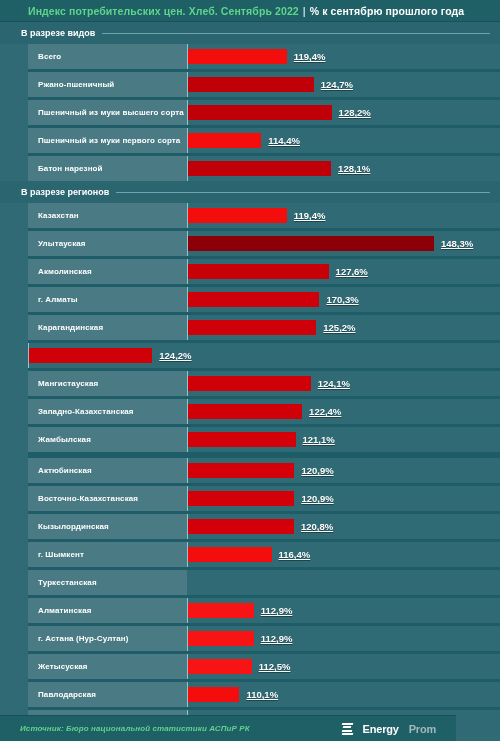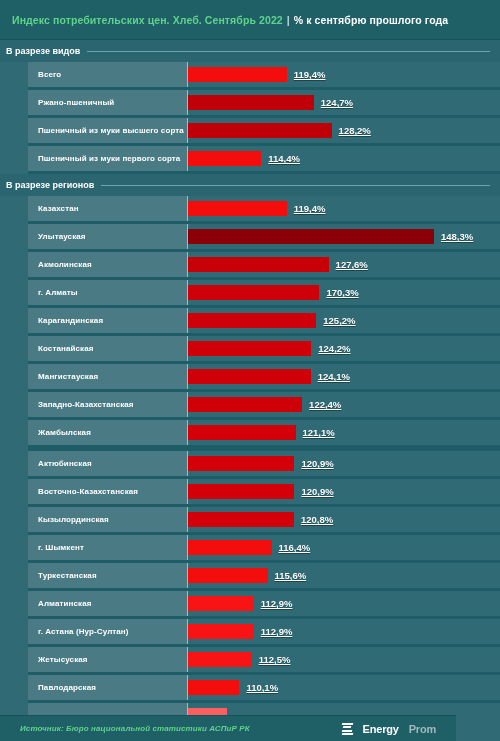--- a/index.html
+++ b/index.html
@@ -6,36 +6,36 @@
   body{
     width:500px;height:741px;
     background:#2F6A75;
     font-family:"Liberation Sans","DejaVu Sans",sans-serif;
     overflow:hidden;
   }
   .page{position:relative;width:500px;height:741px;background:#2F6A75;}
 
   
   .header{
-    height:40px;
+    height:22px;
     background:#1F5F66;
     display:flex;align-items:center;
-    padding-left:12px;
+    padding-left:28px;
     box-sizing:border-box;
     border-bottom:1px solid #17525C;
   }
   .header .t1{color:#5FD48B;font-size:10.5px;font-weight:bold;letter-spacing:.1px;}
   .header .sep{color:#b9d9dd;font-size:10.5px;font-weight:bold;margin:0 4px;}
   .header .t2{color:#ffffff;font-size:10.5px;font-weight:bold;letter-spacing:.1px;}
 
   
   .section-head{
     height:22px;
     display:flex;align-items:center;
-    padding-left:6px;padding-right:10px;
+    padding-left:21px;padding-right:10px;
     box-sizing:border-box;
     background:#2A6570;
   }
   .section-head .label{
     color:#ffffff;font-size:9px;font-weight:bold;white-space:nowrap;
   }
   .section-head .rule{
     flex:1;height:1px;background:#6FA4AC;margin-left:7px;
   }
 
@@ -157,20 +157,29 @@
         <div class="row">
           <div class="namecell">
             <span class="nm">Пшеничный из муки первого сорта</span>
           </div>
           <div class="plot">
             <div class="bar" style="width: 73.3px; background: rgb(244, 13, 13);"></div>
             <span class="val">114,4%</span>
           </div>
         </div>
         <div class="gap"></div>
+        <div class="row">
+          <div class="namecell">
+            <span class="nm">Батон нарезной</span>
+          </div>
+          <div class="plot">
+            <div class="bar" style="width: 143.1px; background: rgb(192, 0, 8);"></div>
+            <span class="val">128,1%</span>
+          </div>
+        </div>
       </div>
       <div class="section-head">
         <span class="label">В разрезе регионов</span>
         <span class="rule"></span>
       </div>
       <div class="rows">
         <div class="row">
           <div class="namecell">
             <span class="nm">Казахстан</span>
           </div>
@@ -214,23 +223,20 @@
           <div class="namecell">
             <span class="nm">Карагандинская</span>
           </div>
           <div class="plot">
             <div class="bar" style="width: 128.3px; background: rgb(206, 0, 9);"></div>
             <span class="val">125,2%</span>
           </div>
         </div>
         <div class="gap"></div>
         <div class="row">
-          <div class="namecell">
-            <span class="nm">Костанайская</span>
-          </div>
           <div class="plot">
             <div class="bar" style="width: 123.3px; background: rgb(208, 0, 9);"></div>
             <span class="val">124,2%</span>
           </div>
         </div>
         <div class="gap"></div>
         <div class="row">
           <div class="namecell">
             <span class="nm">Мангистауская</span>
           </div>
@@ -297,24 +303,20 @@
           </div>
           <div class="plot">
             <div class="bar" style="width: 83.5px; background: rgb(244, 13, 13);"></div>
             <span class="val">116,4%</span>
           </div>
         </div>
         <div class="gap"></div>
         <div class="row">
           <div class="namecell">
             <span class="nm">Туркестанская</span>
-          </div>
-          <div class="plot">
-            <div class="bar" style="width: 79.5px; background: rgb(244, 13, 13);"></div>
-            <span class="val">115,6%</span>
           </div>
         </div>
         <div class="gap"></div>
         <div class="row">
           <div class="namecell">
             <span class="nm">Алматинская</span>
           </div>
           <div class="plot">
             <div class="bar" style="width: 65.7px; background: rgb(248, 20, 20);"></div>
             <span class="val">112,9%</span>

